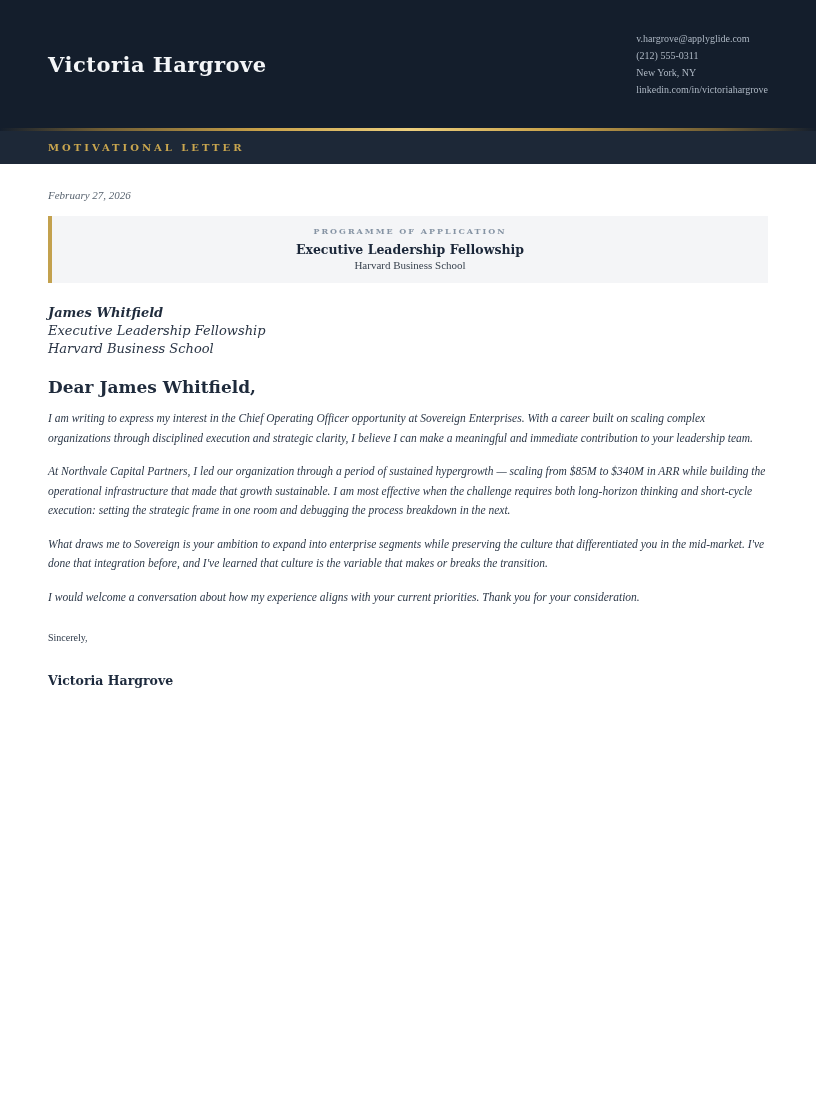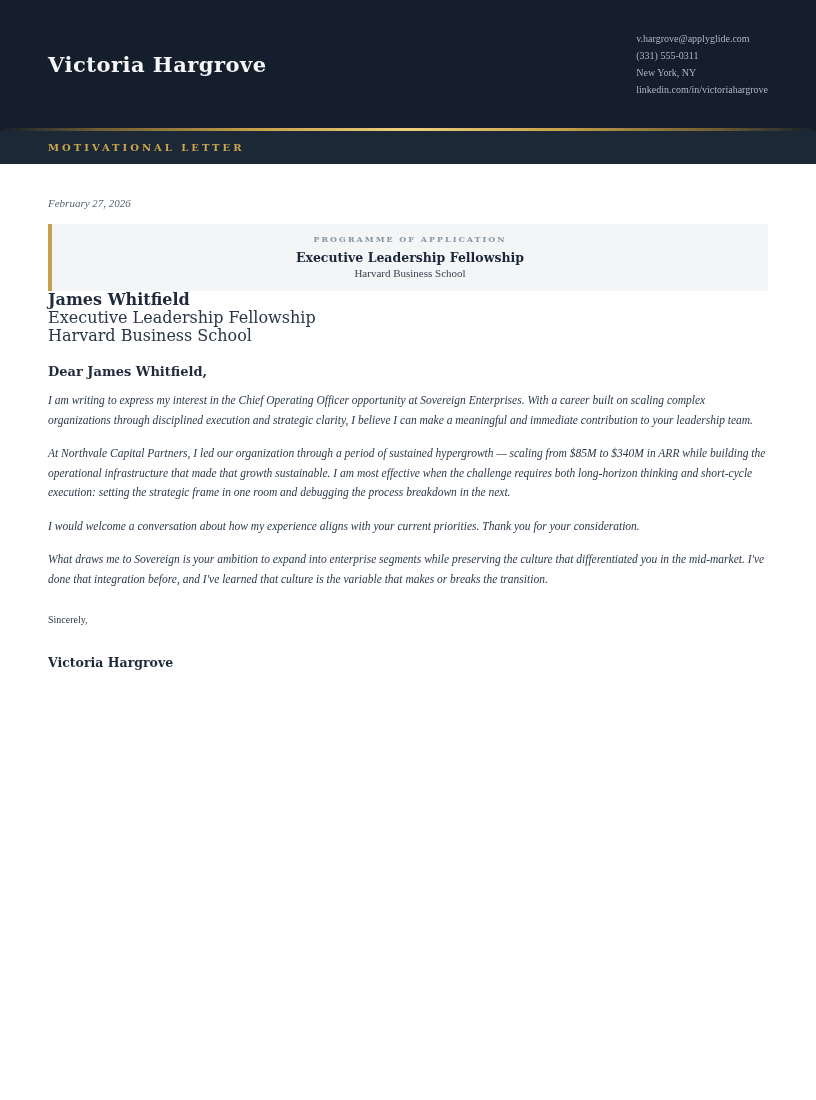--- a/index.html
+++ b/index.html
@@ -57,21 +57,21 @@
   .section-label {
     font-family: "DejaVu Serif", serif;
     font-size: 10px;
     font-weight: bold;
     letter-spacing: 3px;
     color: #c9a64f;
   }
 
   
   .letter {
-    padding: 33px 48px 0 48px;
+    padding: 25px 48px 0 48px;
     color: #2c3848;
   }
   .letter-date {
     font-style: italic;
     font-size: 11px;
     color: #58636f;
   }
 
   .programme-card {
     margin-top: 15px;
@@ -94,36 +94,38 @@
     font-weight: bold;
     color: #1b2739;
   }
   .programme-institution {
     margin-top: 2px;
     font-size: 11px;
     color: #39434f;
   }
 
   .recipient-block {
-    font-size: 16px;
+    margin-top: 21px;
+    font-size: 13px;
     line-height: 18px;
     color: #2a3545;
     font-family: "DejaVu Serif", serif;
+    font-style: italic;
   }
   .recipient-name {
     font-weight: bold;
     color: #1f2b3c;
   }
 
   .salutation {
     margin-top: 19px;
     margin-bottom: 12px;
     font-family: "DejaVu Serif", serif;
     font-weight: bold;
-    font-size: 13px;
+    font-size: 17px;
     color: #1f2b3c;
   }
 
   .letter-paragraph {
     font-size: 11.5px;
     line-height: 19.5px;
     color: #2c3848;
     margin-bottom: 14px;
     max-width: 720px;
     font-style: italic;
@@ -144,21 +146,21 @@
 </style>
 </head>
 <body>
 
 <div class="page">
 
   <div class="header">
     <div class="person-name">Victoria Hargrove</div>
     <div class="contact-block">
       <div>v.hargrove@applyglide.com</div>
-      <div>(331) 555-0311</div>
+      <div>(212) 555-0311</div>
       <div>New York, NY</div>
       <div>linkedin.com/in/victoriahargrove</div>
     </div>
   </div>
 
   <div class="gold-divider"></div>
 
   <div class="section-banner">
     <div class="section-label">MOTIVATIONAL LETTER</div>
   </div>
@@ -176,21 +178,21 @@
     <div class="recipient-block">
       <div class="recipient-name">James Whitfield</div>
       <div>Executive Leadership Fellowship</div>
       <div>Harvard Business School</div>
     </div>
 
     <div class="salutation">Dear James Whitfield,</div>
 
     <p class="letter-paragraph">I am writing to express my interest in the Chief Operating Officer opportunity at Sovereign Enterprises. With a career built on scaling complex organizations through disciplined execution and strategic clarity, I believe I can make a meaningful and immediate contribution to your leadership team.</p>
     <p class="letter-paragraph">At Northvale Capital Partners, I led our organization through a period of sustained hypergrowth — scaling from $85M to $340M in ARR while building the operational infrastructure that made that growth sustainable. I am most effective when the challenge requires both long-horizon thinking and short-cycle execution: setting the strategic frame in one room and debugging the process breakdown in the next.</p>
+    <p class="letter-paragraph">What draws me to Sovereign is your ambition to expand into enterprise segments while preserving the culture that differentiated you in the mid-market. I've done that integration before, and I've learned that culture is the variable that makes or breaks the transition.</p>
     <p class="letter-paragraph">I would welcome a conversation about how my experience aligns with your current priorities. Thank you for your consideration.</p>
-    <p class="letter-paragraph">What draws me to Sovereign is your ambition to expand into enterprise segments while preserving the culture that differentiated you in the mid-market. I've done that integration before, and I've learned that culture is the variable that makes or breaks the transition.</p>
 
     <div class="closing">Sincerely,</div>
 
     <div class="signature">Victoria Hargrove</div>
 
   </div>
 </div>
 
 </body></html>

